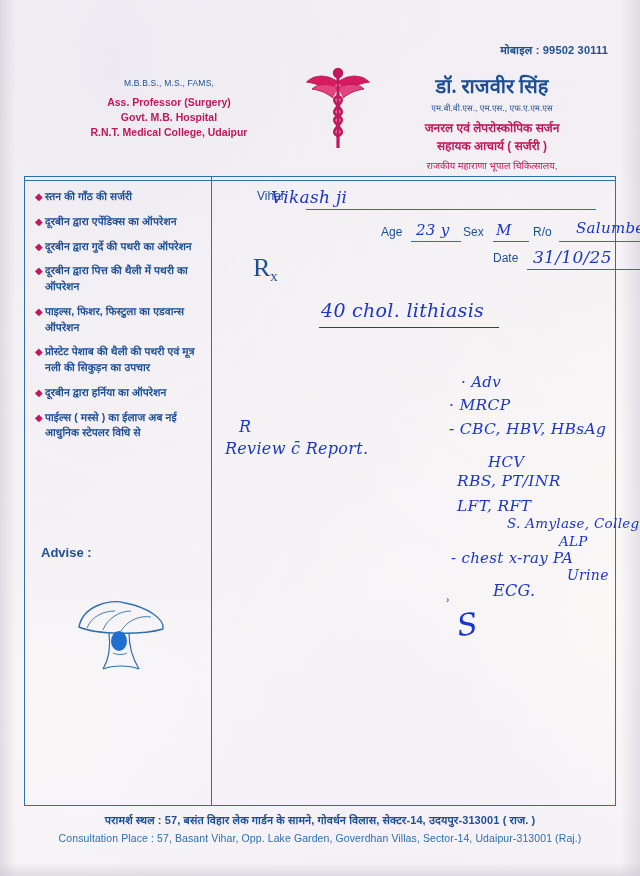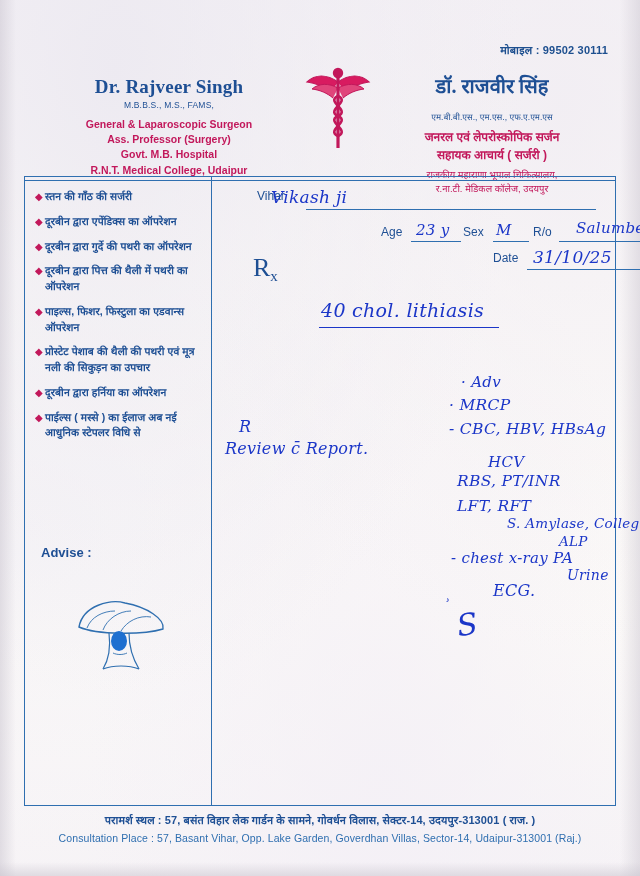--- a/index.html
+++ b/index.html
@@ -113,21 +113,21 @@
   }
   .hdr-right .dr-name-hi {
     font-family: "Liberation Serif", serif;
     font-size: 20px;
     font-weight: bold;
     color: #1e4f94;
   }
   .hdr-right .degrees-hi {
     font-size: 8.5px;
     color: #1e4f94;
-    margin-top: 12px;
+    margin-top: 3px;
   }
   .hdr-right .spec-hi {
     margin-top: 6px;
     font-size: 12px;
     font-weight: bold;
     color: #c2185b;
     line-height: 1.5;
   }
   .hdr-right .hosp-hi {
     margin-top: 4px;
@@ -327,24 +327,22 @@
 <div class="page">
   <div class="paper-tint"></div>
   <div class="scan-edge-left"></div>
   <div class="scan-edge-right"></div>
   <div class="scan-edge-bottom"></div>
 
   <div class="mobile-line">मोबाइल : 99502 30111</div>
 
   <div class="header">
     <div class="hdr-left">
-      <div class="dr-name">Dr. Rajveer Singh</div>
       <div class="degrees">M.B.B.S., M.S., FAMS,</div>
       <div class="spec">
-        <div>General &amp; Laparoscopic Surgeon</div>
         <div>Ass. Professor (Surgery)</div>
         <div>Govt. M.B. Hospital</div>
         <div>R.N.T. Medical College, Udaipur</div>
       </div>
     </div>
 
     <div class="hdr-center">
       <svg class="caduceus" width="74" height="86" viewBox="0 0 74 86">
         <g stroke="#c2185b" fill="none" stroke-width="2.4">
 
@@ -365,21 +363,20 @@
 
     <div class="hdr-right">
       <div class="dr-name-hi">डॉ. राजवीर सिंह</div>
       <div class="degrees-hi">एम.बी.बी.एस., एम.एस., एफ.ए.एम.एस</div>
       <div class="spec-hi">
         <div>जनरल एवं लेपरोस्कोपिक सर्जन</div>
         <div>सहायक आचार्य ( सर्जरी )</div>
       </div>
       <div class="hosp-hi">
         <div>राजकीय महाराणा भूपाल चिकित्सालय,</div>
-        <div>र.ना.टी. मेडिकल कॉलेज, उदयपुर</div>
       </div>
     </div>
   </div>
 
   <div class="frame">
     <div class="frame-inner-top"></div>
     <div class="vline"></div>
 
     <div class="services">
       <div class="svc-item">

